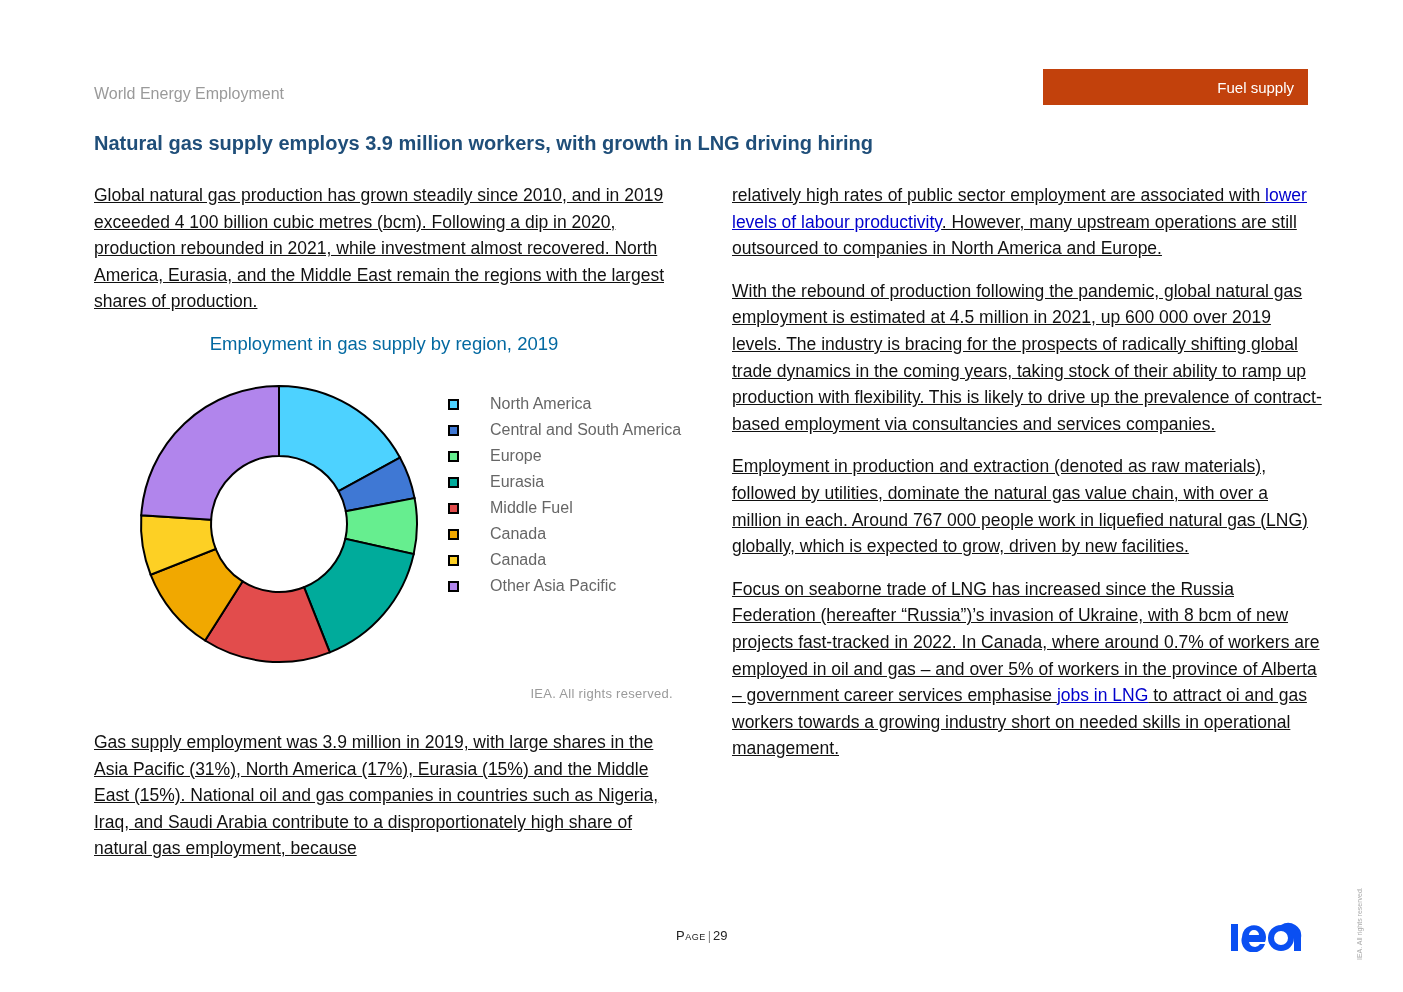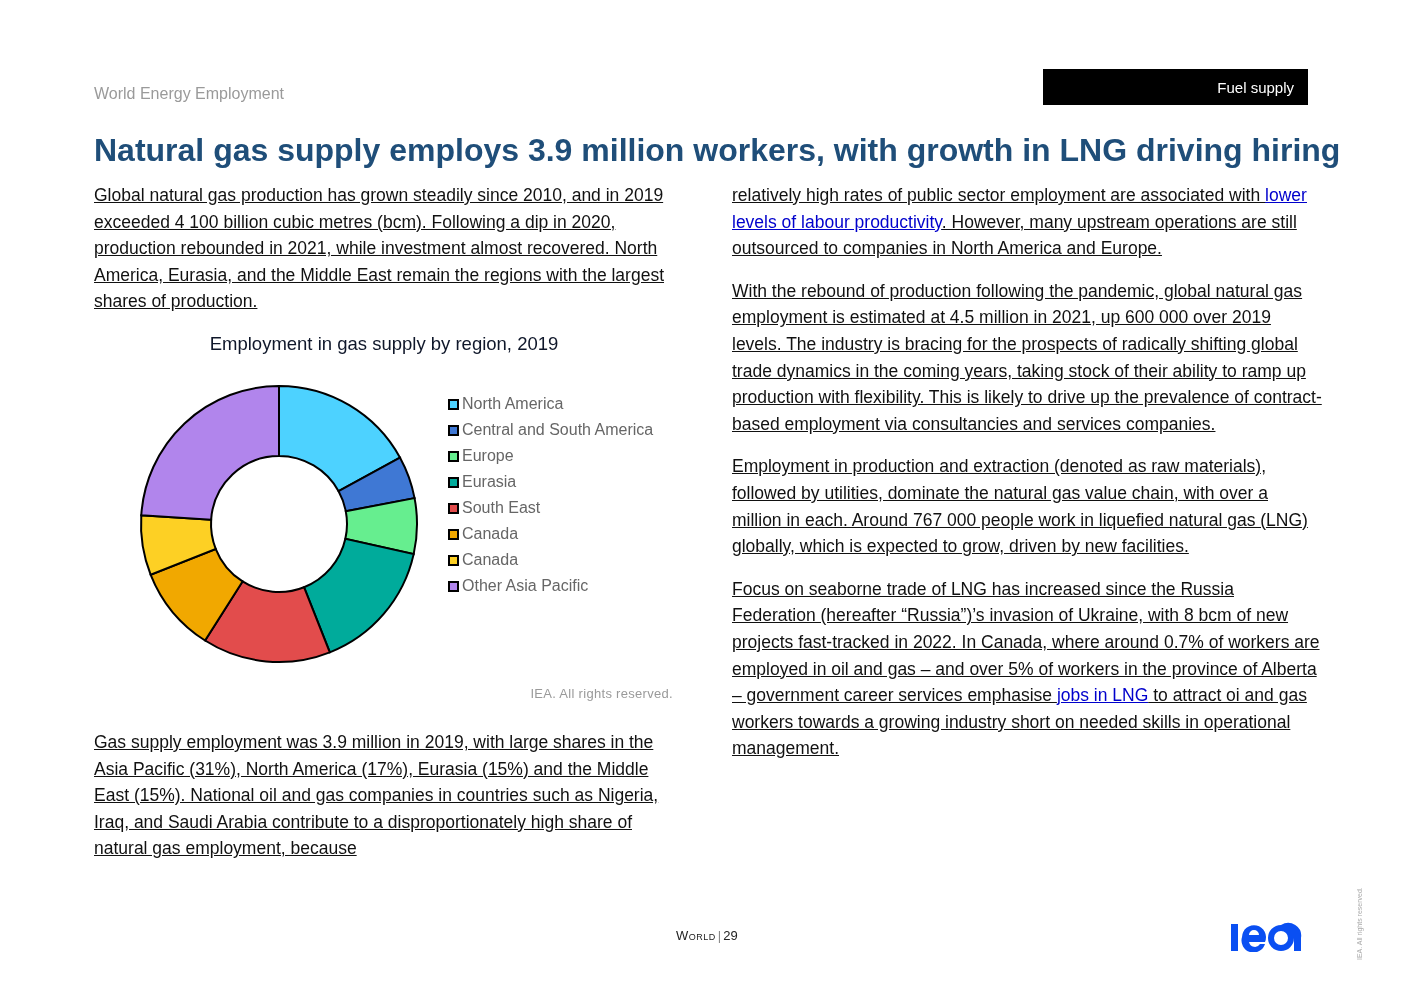--- a/index.html
+++ b/index.html
@@ -1,29 +1,29 @@
 <!DOCTYPE html>
 <html><head>
   <meta charset="utf-8">
   <style>
     html, body { margin: 0; padding: 0; background: #ffffff; }
     body { width: 1403px; height: 992px; position: relative; overflow: hidden; font-family: "Liberation Sans", sans-serif; color: #111111; }
     .header-left { position: absolute; left: 94px; top: 85px; font-size: 16px; color: #9a9a9a; }
-    .section-badge { position: absolute; left: 1043px; top: 69px; width: 265px; height: 36px; background: #000000; color: #ffffff; font-size: 15px; display: flex; align-items: center; justify-content: flex-end; padding-right: 14px; box-sizing: border-box; }
-    .page-title { position: absolute; left: 94px; top: 132px; font-size: 32px; font-weight: bold; color: #1f4e79; margin: 0; white-space: nowrap; }
+    .section-badge { position: absolute; left: 1043px; top: 69px; width: 265px; height: 36px; background: #c2410c; color: #ffffff; font-size: 15px; display: flex; align-items: center; justify-content: flex-end; padding-right: 14px; box-sizing: border-box; }
+    .page-title { position: absolute; left: 94px; top: 132px; font-size: 20px; font-weight: bold; color: #1f4e79; margin: 0; white-space: nowrap; }
     .col { position: absolute; font-size: 17.5px; line-height: 26.6px; text-decoration: underline; }
     .col p { margin: 0 0 16px 0; }
     .col-left-top { left: 94px; top: 182px; width: 590px; }
     .col-left-bottom { left: 94px; top: 729px; width: 590px; }
     .col-right { left: 732px; top: 182px; width: 590px; }
     .link { color: #0000cc; text-decoration: underline; cursor: pointer; }
-    .chart-title { position: absolute; left: 94px; top: 333px; width: 580px; text-align: center; font-size: 18.5px; color: #0f172a; }
+    .chart-title { position: absolute; left: 94px; top: 333px; width: 580px; text-align: center; font-size: 18.5px; color: #0369a1; }
     .chart-svg { position: absolute; left: 130px; top: 375px; }
     .legend { position: absolute; left: 448px; top: 391px; }
-    .legend-item { display: flex; align-items: center; height: 26px; font-size: 16px; color: #666666; }
+    .legend-item { display: flex; align-items: center; height: 26px; font-size: 16px; color: #666666; gap: 28px; }
     .legend-swatch { width: 7px; height: 7px; border: 2px solid #000; margin-right: 3px; flex: none; }
     .chart-source { position: absolute; left: 470px; top: 686px; width: 203px; text-align: right; font-size: 13px; color: #9a9a9a; letter-spacing: 0.3px; }
     .page-number { position: absolute; left: 676px; top: 928px; font-size: 13px; color: #222; }
     .page-number .sc { font-variant: small-caps; letter-spacing: 0.5px; }
     .page-number .bar { color: #888; margin: 0 2px; }
     .iea-logo { position: absolute; left: 1231px; top: 918px; }
     .side-copyright { position: absolute; left: 1356px; top: 960px; transform: rotate(-90deg); transform-origin: left top; font-size: 7px; color: #aaaaaa; white-space: nowrap; }
   </style>
 </head>
 <body>
@@ -66,21 +66,21 @@
     <div class="legend-item">
       <span class="legend-swatch" style="background: rgb(102, 238, 143);"></span>
       <span>Europe</span>
     </div>
     <div class="legend-item">
       <span class="legend-swatch" style="background: rgb(0, 171, 155);"></span>
       <span>Eurasia</span>
     </div>
     <div class="legend-item">
       <span class="legend-swatch" style="background: rgb(226, 76, 76);"></span>
-      <span>South East</span>
+      <span>Middle Fuel</span>
     </div>
     <div class="legend-item">
       <span class="legend-swatch" style="background: rgb(241, 168, 0);"></span>
       <span>Canada</span>
     </div>
     <div class="legend-item">
       <span class="legend-swatch" style="background: rgb(253, 208, 36);"></span>
       <span>Canada</span>
     </div>
     <div class="legend-item">
@@ -96,21 +96,21 @@
 </div>
 
 <div class="col col-right">
   <p><span>relatively high rates of public sector employment are associated with </span><a class="link">lower levels of labour productivity</a><span>. However, many upstream operations are still outsourced to companies in North America and Europe.</span></p>
   <p>With the rebound of production following the pandemic, global natural gas employment is estimated at 4.5 million in 2021, up 600 000 over 2019 levels. The industry is bracing for the prospects of radically shifting global trade dynamics in the coming years, taking stock of their ability to ramp up production with flexibility. This is likely to drive up the prevalence of contract-based employment via consultancies and services companies.</p>
   <p>Employment in production and extraction (denoted as raw materials), followed by utilities, dominate the natural gas value chain, with over a million in each. Around 767 000 people work in liquefied natural gas (LNG) globally, which is expected to grow, driven by new facilities.</p>
   <p><span>Focus on seaborne trade of LNG has increased since the Russia Federation (hereafter “Russia”)’s invasion of Ukraine, with 8 bcm of new projects fast-tracked in 2022. In Canada, where around 0.7% of workers are employed in oil and gas – and over 5% of workers in the province of Alberta – government career services emphasise </span><a class="link">jobs in LNG</a><span> to attract oi and gas workers towards a growing industry short on needed skills in operational management.</span></p>
 </div>
 
 <div class="page-number">
-  <span class="sc">World</span><span class="bar">|</span><span>29</span>
+  <span class="sc">Page</span><span class="bar">|</span><span>29</span>
 </div>
 
 <svg class="iea-logo" width="78" height="34" viewBox="0 0 78 34">
   <rect x="0" y="6" width="7" height="27" fill="#0a4ff2"></rect>
   <path d="M11 19 a12 12 0 1 1 23 5 h-16 a6 6 0 0 0 11 2 h5 a12 12 0 0 1 -23 -7z M18 17 h10 a5 5 0 0 0 -10 0z" fill="#0a4ff2"></path>
   <path d="M50 7 a13 13 0 1 0 13 13 v13 h7 v-13 a13 13 0 0 0 -20 -13z M50 13 a7 7 0 1 1 0 14 a7 7 0 0 1 0 -14z" fill="#0a4ff2" fill-rule="evenodd"></path>
 </svg>
 
 <div class="side-copyright">IEA. All rights reserved.</div>
 

